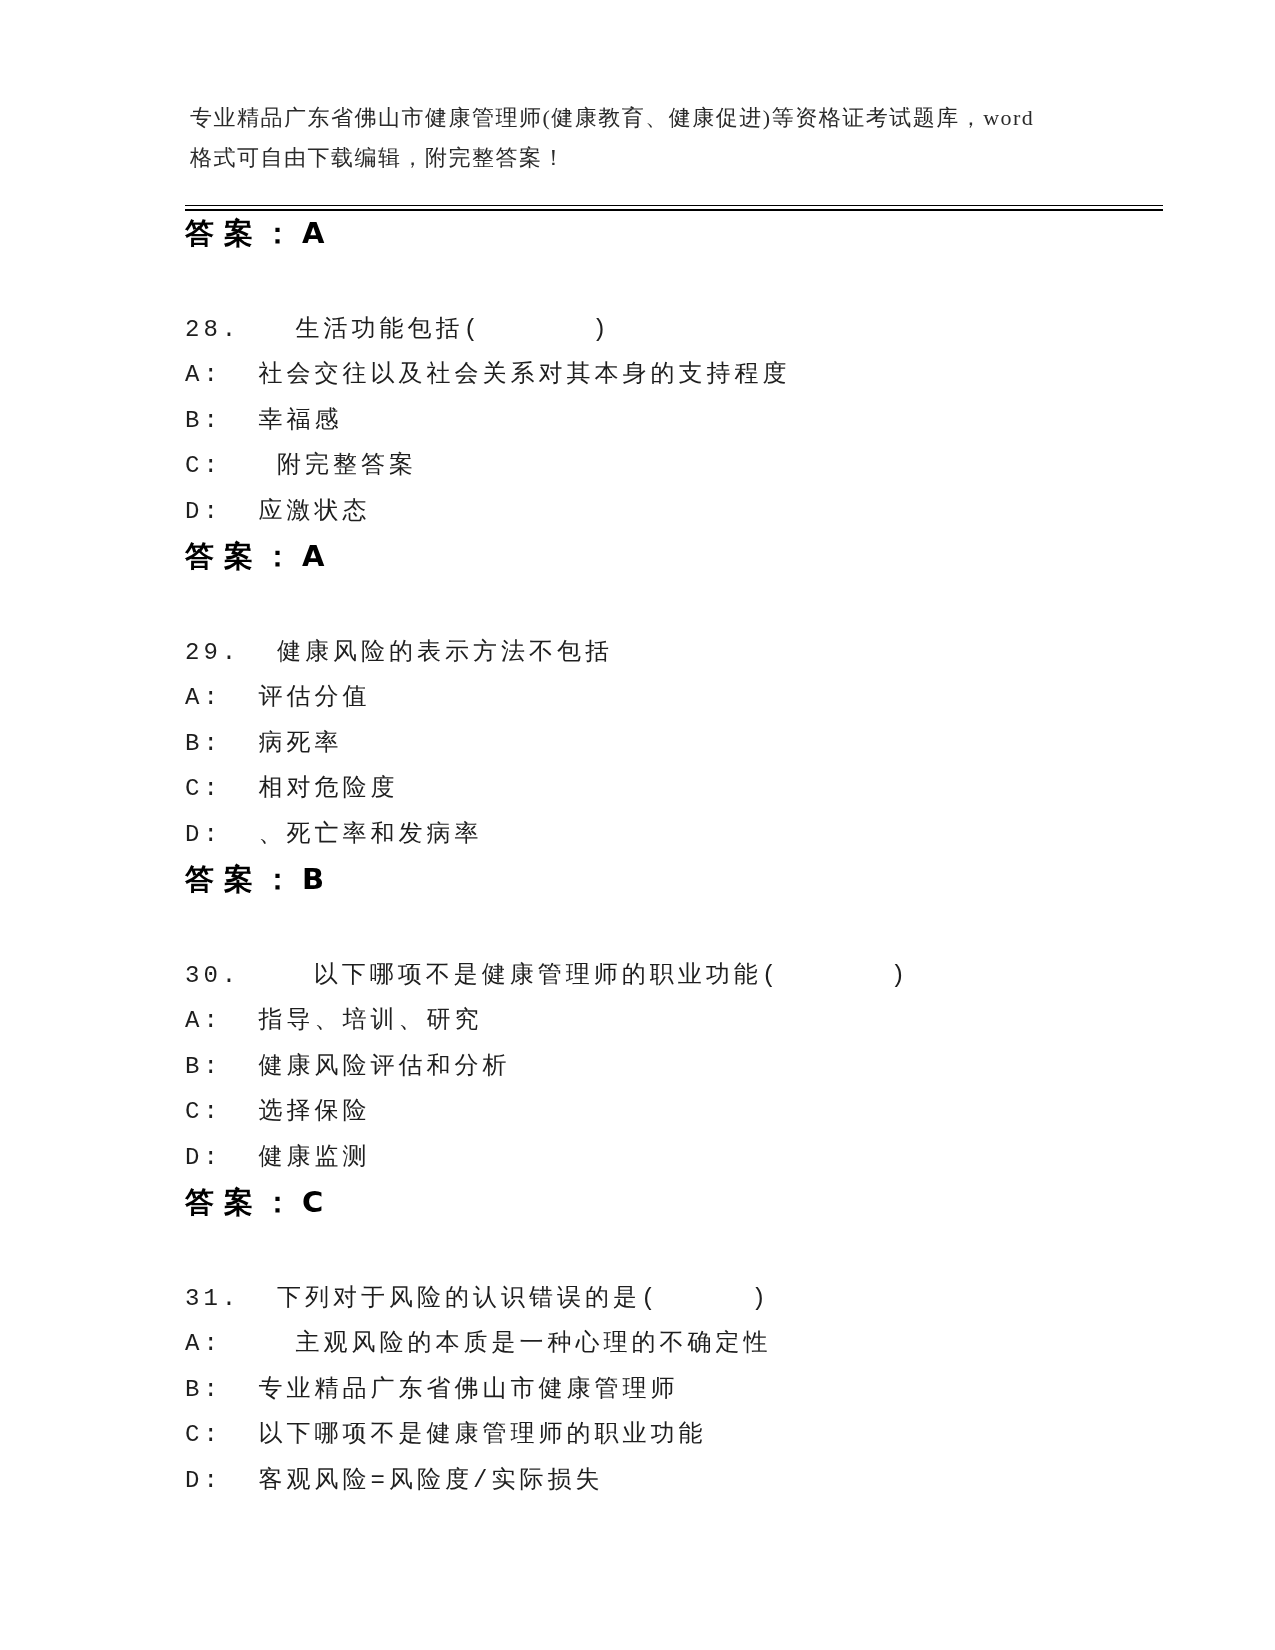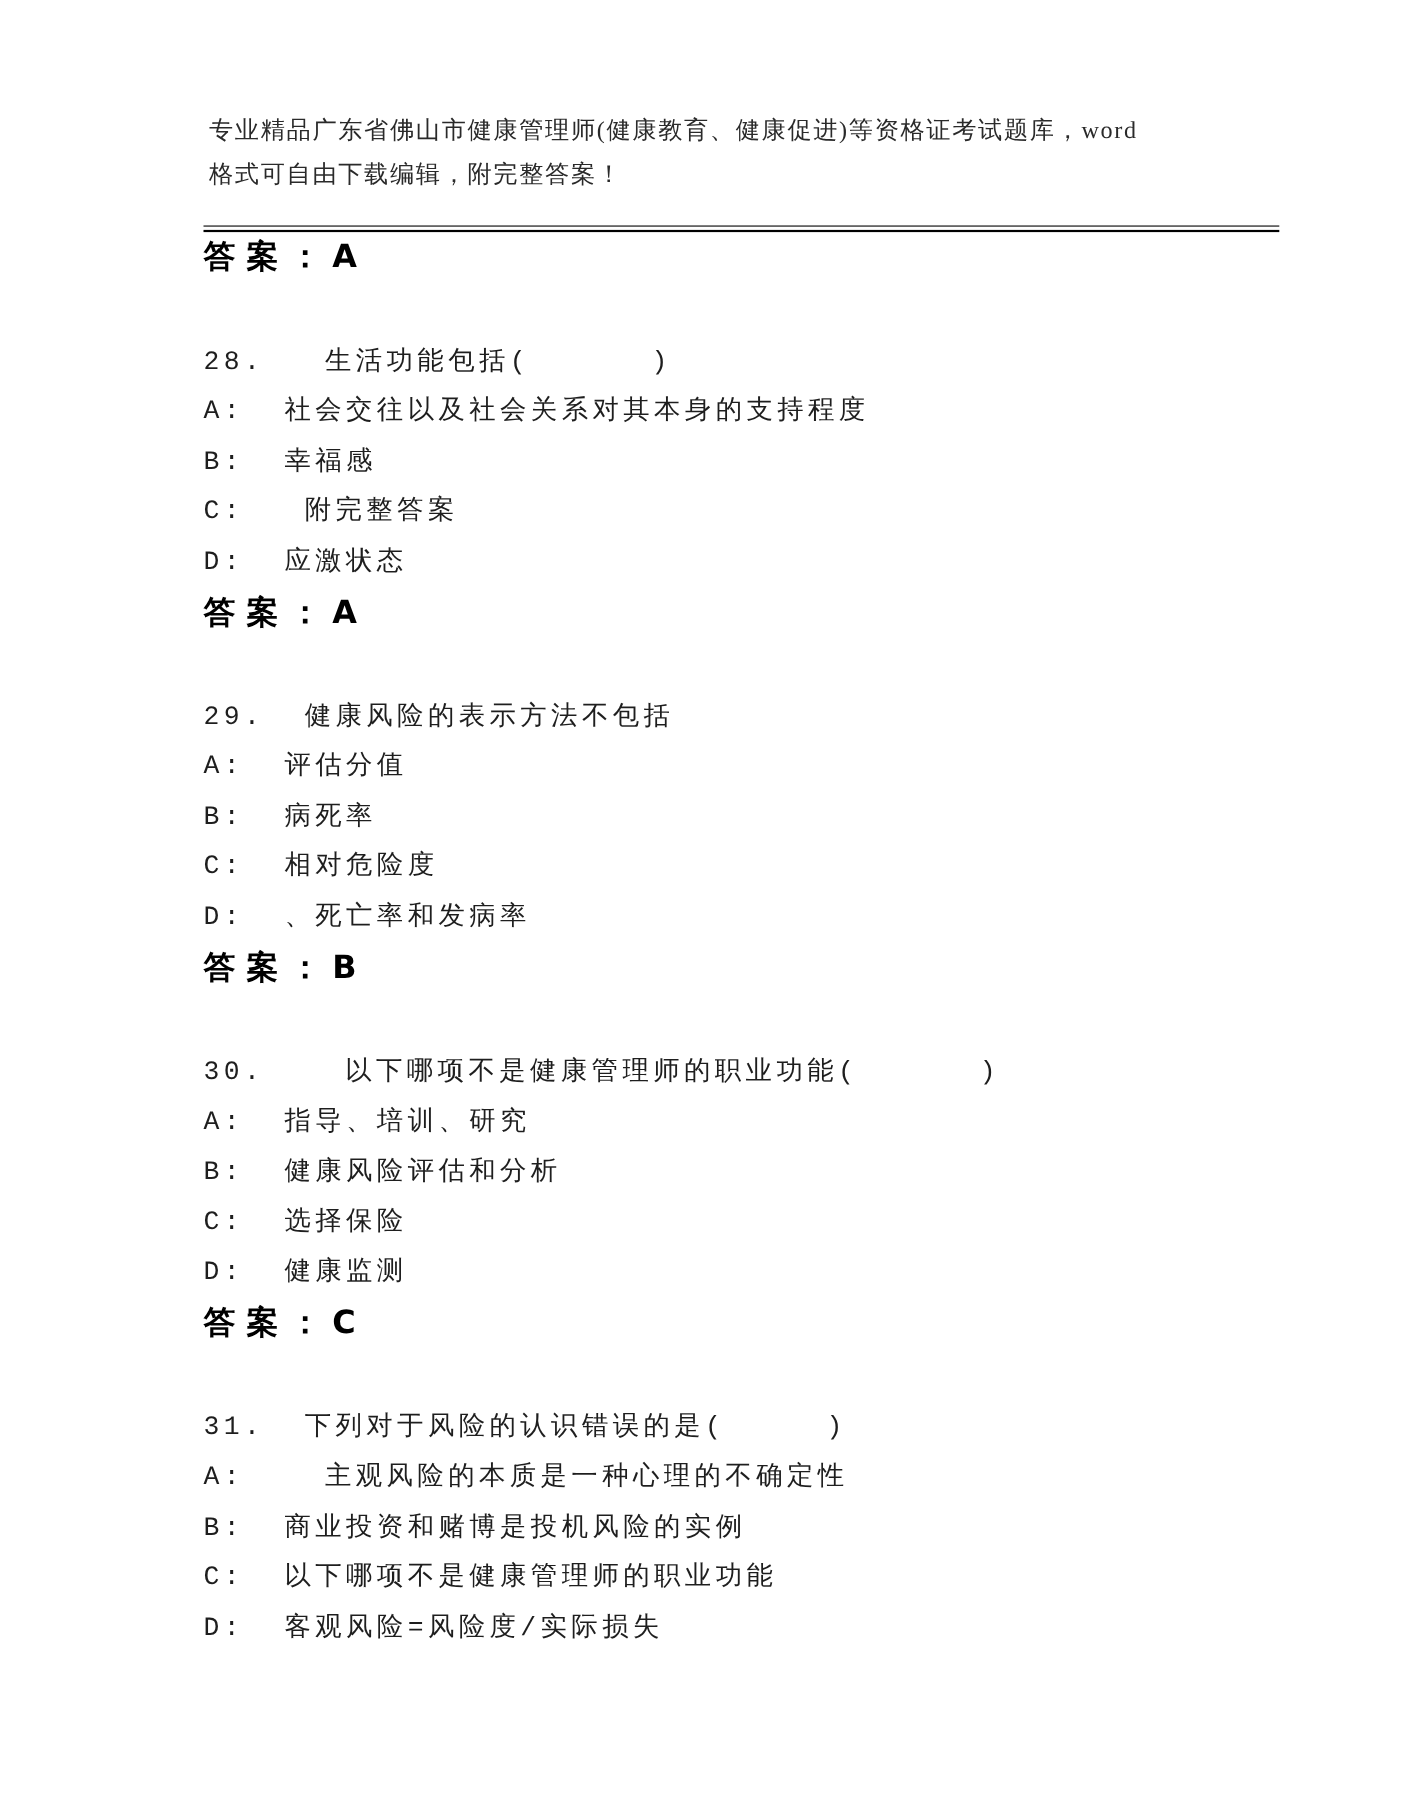--- a/index.html
+++ b/index.html
@@ -95,19 +95,19 @@
       <div class="line">A:  指导、培训、研究</div>
       <div class="line">B:  健康风险评估和分析</div>
       <div class="line">C:  选择保险</div>
       <div class="line">D:  健康监测</div>
       <div class="answer-line">答案：C</div>
     </div>
 
     <div class="q-block">
       <div class="line">31.  下列对于风险的认识错误的是(     )</div>
       <div class="line">A:    主观风险的本质是一种心理的不确定性</div>
-      <div class="line">B:  商业投资和赌博是投机风险的实例</div>
+      <div class="line">B:  专业精品广东省佛山市健康管理师</div>
       <div class="line">C:  以下哪项不是健康管理师的职业功能</div>
       <div class="line">D:  客观风险=风险度/实际损失</div>
     </div>
 
   </div>
 </div>
 
 </body></html>

